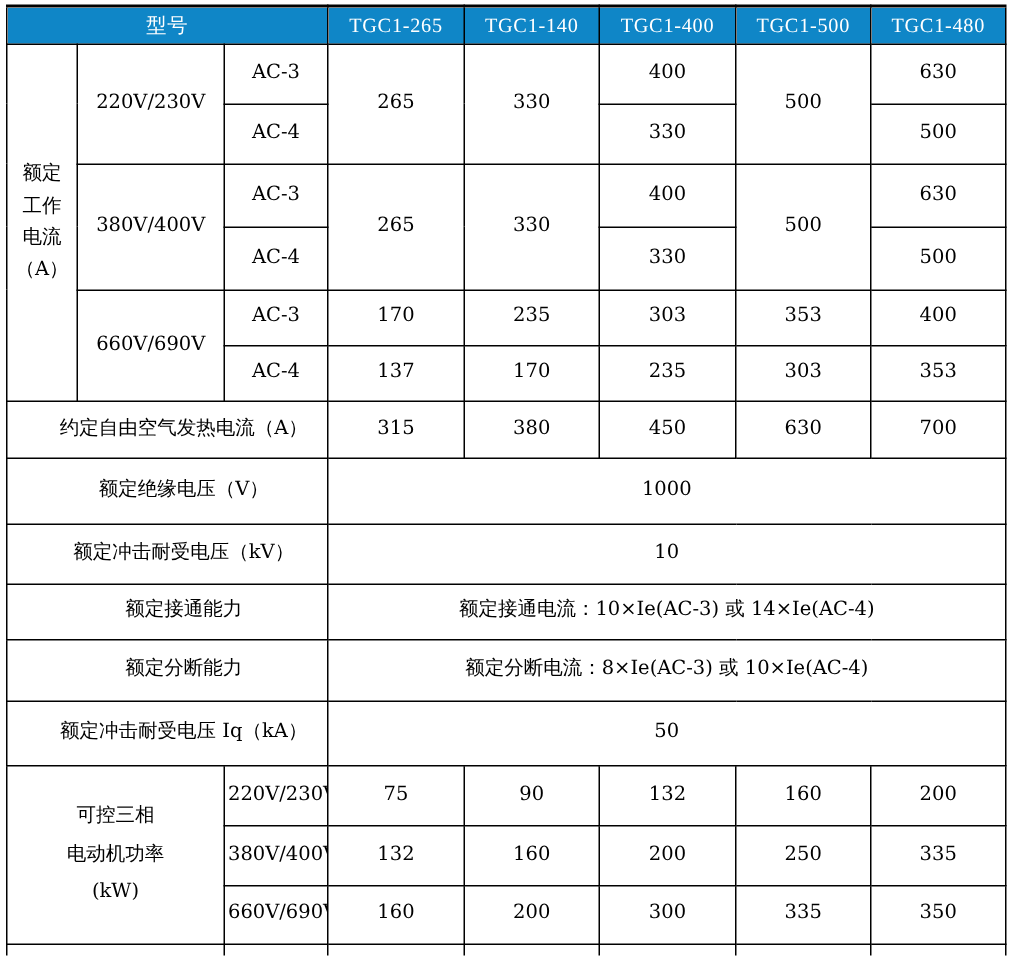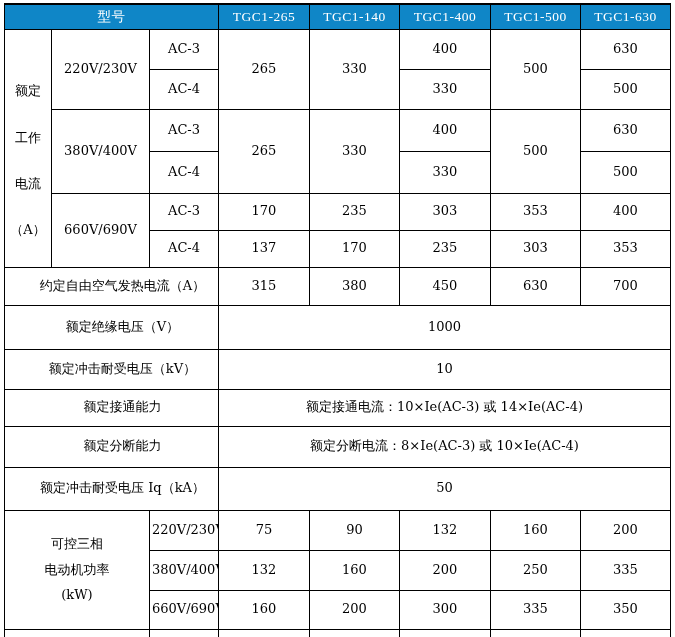--- a/index.html
+++ b/index.html
@@ -26,21 +26,21 @@
     text-align:center;vertical-align:middle;
     font-size:13px;font-weight:normal;
     padding:0 2px;overflow:hidden;line-height:1.3;
     white-space:nowrap;
   }
   thead th{
     background:var(--header-bg);color:var(--header-text);
     font-size:13.5px;letter-spacing:0.5px;font-family:Liberation Serif, serif;
   }
   td.label{white-space:normal;padding-left:24px;}
-  td.vlabel div{line-height:1.65;margin-top:25px;}
+  td.vlabel div{line-height:1.65;}
   td.vlabel2 div{line-height:1.95;}
 </style>
 </head>
 <body>
 
 <div class="page">
 <table class="spec">
   <colgroup>
     <col style="width:47px">
         <col style="width:98px">
@@ -51,21 +51,21 @@
     <col style="width:90px">
         <col style="width:90px">
   </colgroup>
   <thead>
     <tr style="height:25px">
       <th colspan="3">型号</th>
       <th>TGC1-265</th>
       <th>TGC1-140</th>
       <th>TGC1-400</th>
       <th>TGC1-500</th>
-      <th>TGC1-630</th>
+      <th>TGC1-480</th>
     </tr>
   </thead>
   <tbody>
 
     <tr style="height:40px">
       <td rowspan="6" class="vlabel">
         <div>额定</div>
         <div>工作</div>
         <div>电流</div>
         <div>（A）</div>

